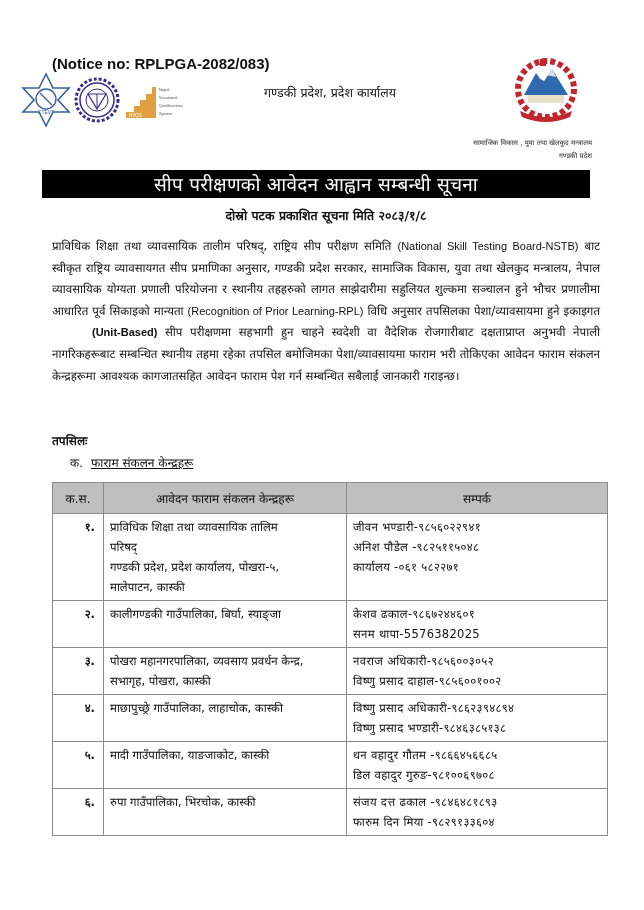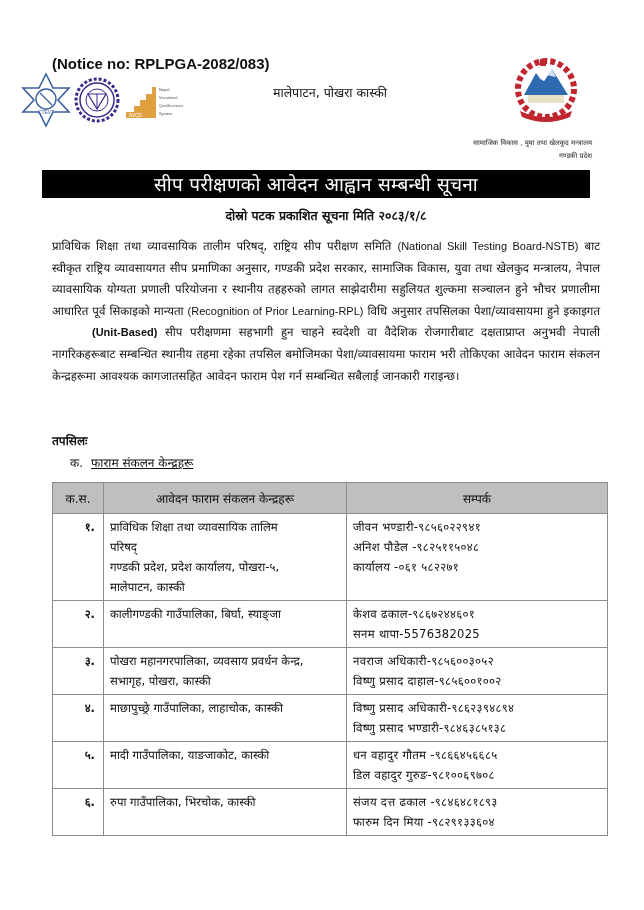--- a/index.html
+++ b/index.html
@@ -68,21 +68,21 @@
     <polygon points="0,28 8,28 8,22 14,22 14,16 20,16 20,10 26,10 26,3 30,3 30,34 0,34" fill="#e0a040"></polygon>
     <text x="3" y="33" font-size="4.5" fill="#fff" font-family="Liberation Sans, sans-serif">NVQS</text>
     <text x="33" y="7" font-size="4" fill="#555" font-family="Liberation Sans, sans-serif">Nepal</text>
     <text x="33" y="15" font-size="4" fill="#555" font-family="Liberation Sans, sans-serif">Vocational</text>
     <text x="33" y="23" font-size="4" fill="#555" font-family="Liberation Sans, sans-serif">Qualifications</text>
     <text x="33" y="31" font-size="4" fill="#555" font-family="Liberation Sans, sans-serif">System</text>
   </svg>
 </div>
 
 <div class="abs header-org">
-  <div>मालेपाटन, पोखरा कास्की</div>
+  <div>गण्डकी प्रदेश, प्रदेश कार्यालय</div>
 </div>
 
 <svg class="abs emblem" viewBox="0 0 72 72">
   <circle cx="36" cy="34" r="28" fill="none" stroke="#c0262d" stroke-width="6" stroke-dasharray="5 3"></circle>
   <polygon points="14,40 26,18 34,26 42,14 58,40" fill="#2f6ab0"></polygon>
   <polygon points="26,18 30,24 34,26 38,20 42,14 46,22" fill="#ffffff" opacity="0.8"></polygon>
   <rect x="18" y="40" width="36" height="8" fill="#e8e0c8"></rect>
   <rect x="30" y="4" width="6" height="7" fill="#c0262d"></rect>
   <path d="M10 56 Q36 68 62 56 L60 62 Q36 72 12 62 Z" fill="#c0262d"></path>
 </svg>

